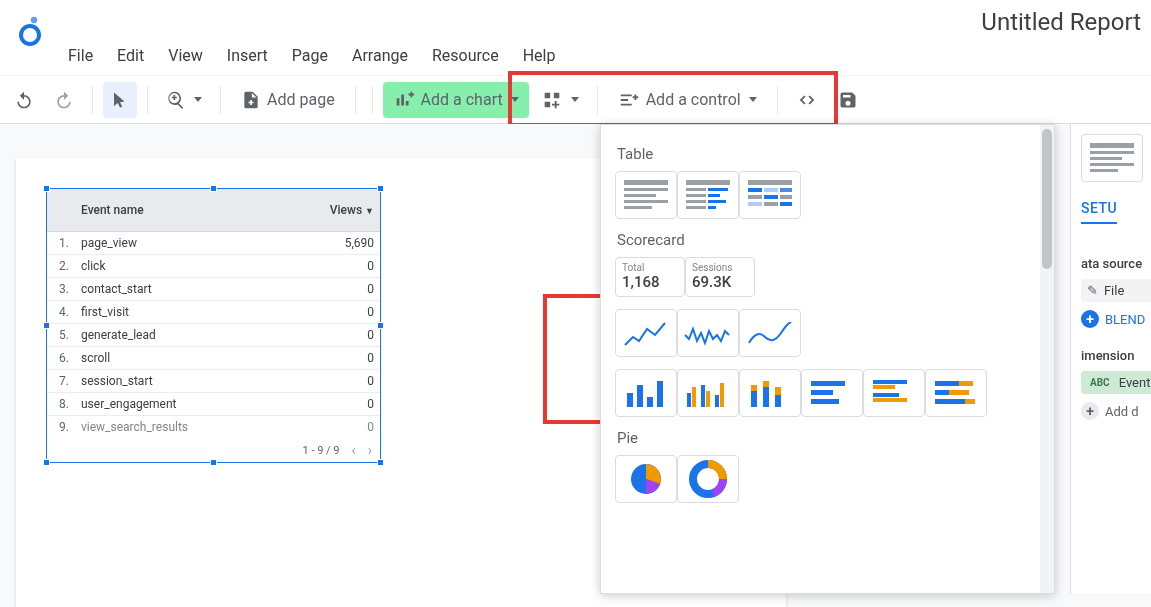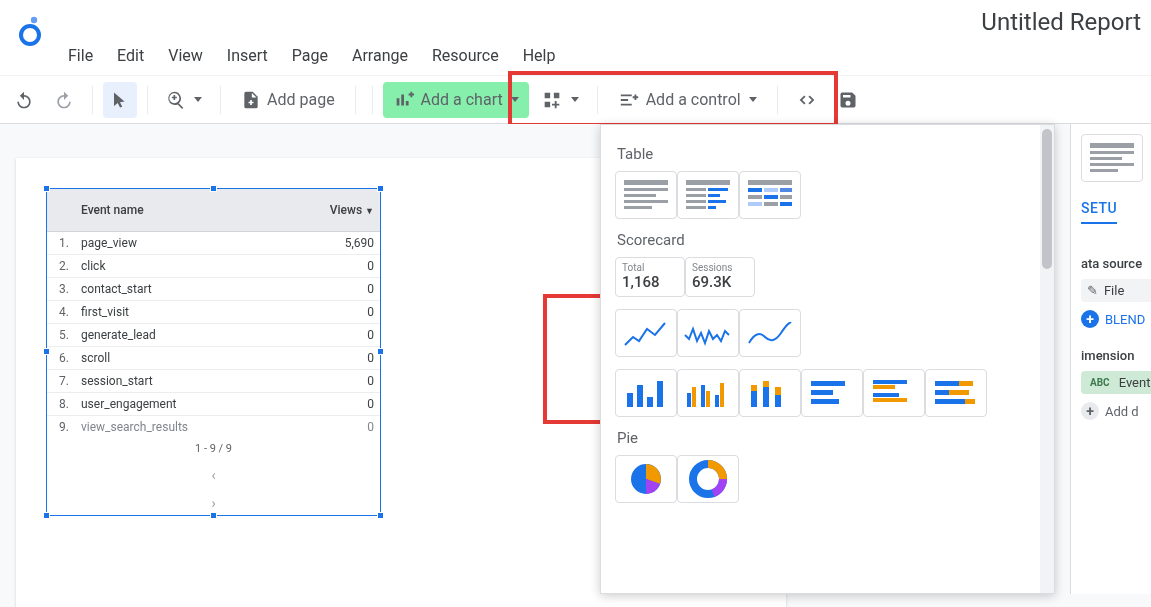--- a/index.html
+++ b/index.html
@@ -147,21 +147,20 @@
   table.data-table td:first-child { color:#5f6368; text-align:right; width:28px; }
   table.data-table td:last-child { text-align: right; }
   .table-footer {
     display: flex;
     justify-content: flex-end;
     align-items: center;
     gap: 12px;
     padding: 4px 8px;
     font-size: 11px;
     color: #5f6368;
-    flex-direction: column;
   }
   .pager-arrow { color:#9aa0a6; cursor: pointer; font-size:14px; }
   
   .chart-popup {
     position: absolute;
     left: 600px;
     top: 0;
     width: 455px;
     background: #fff;
     box-shadow: 0 2px 10px rgba(0,0,0,.2);

